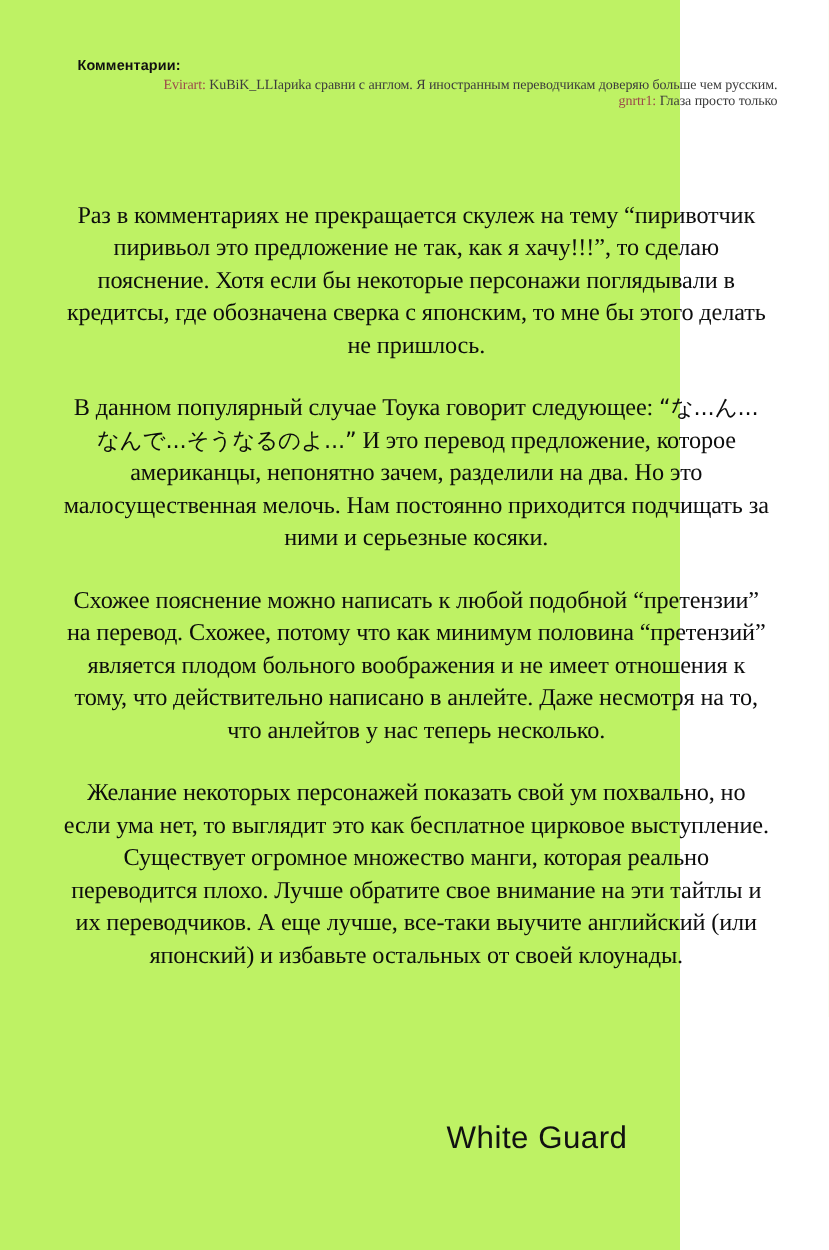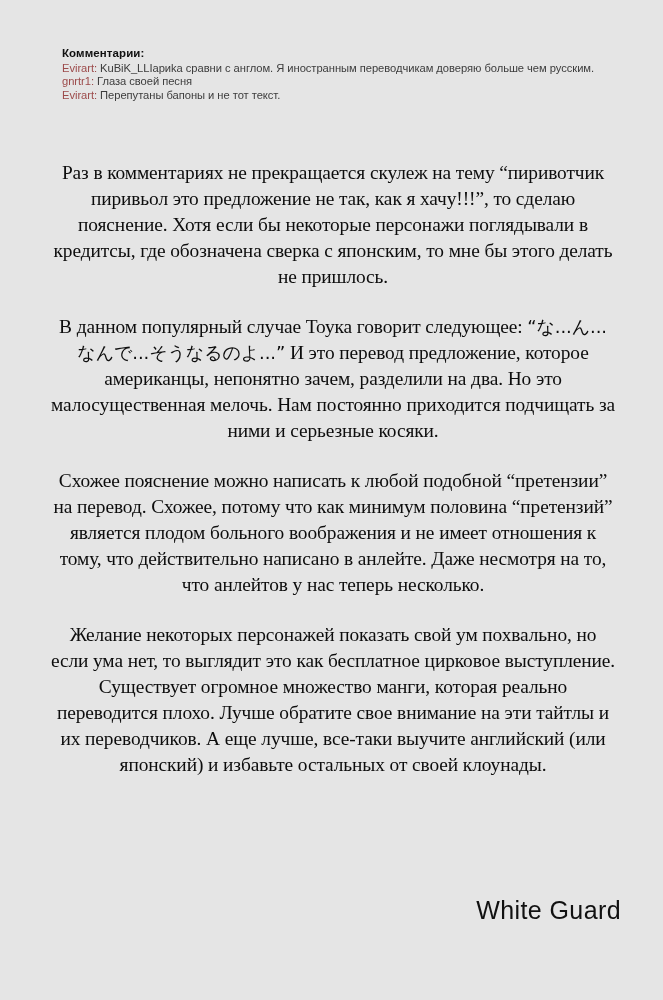--- a/index.html
+++ b/index.html
@@ -11,50 +11,51 @@
   body {
     width: 663px;
     height: 1000px;
     position: relative;
     overflow: hidden;
     font-family: "Liberation Serif", "DejaVu Serif", serif;
     -webkit-font-smoothing: antialiased;
   }
 
   .page {
-    width: 663px;
+    width: 544px;
     height: 1000px;
     box-sizing: border-box;
-    background: #e5e5e5;
+    background: #bef264;
     position: relative;
   }
 
   
   .comments {
     position: absolute;
     left: 62px;
     top: 46px;
     width: 560px;
   }
   .comments-heading {
     font-family: "Liberation Sans", "DejaVu Sans", sans-serif;
     font-weight: bold;
     font-size: 11.5px;
     line-height: 15px;
     color: #101010;
     margin: 0 0 1px 0;
     letter-spacing: 0.1px;
   }
   .comment-line {
-    font-family: Liberation Sans, sans-serif;
+    font-family: Liberation Serif, serif;
     font-size: 11.2px;
     line-height: 13.4px;
     color: #3a3a3a;
     white-space: nowrap;
     letter-spacing: -0.05px;
+    text-align: right;
   }
   .comment-user {
     color: #9c4a4a;
   }
   .comment-body {
     color: #3c3c3c;
   }
 
   
   .body-text {
@@ -101,28 +102,24 @@
   <div class="comments">
     <div class="comments-heading">Комментарии:</div>
 
     <div class="comment-line">
       <span class="comment-user">Evirart:</span>
       <span class="comment-body">KuBiK_LLIapиka сравни с англом. Я иностранным переводчикам доверяю больше чем русским.</span>
     </div>
 
     <div class="comment-line">
       <span class="comment-user">gnrtr1:</span>
-      <span class="comment-body">Глаза своей песня</span>
+      <span class="comment-body">Глаза просто только</span>
     </div>
 
 
-    <div class="comment-line">
-      <span class="comment-user">Evirart:</span>
-      <span class="comment-body">Перепутаны бапоны и не тот текст.</span>
-    </div>
   </div>
 
   <div class="body-text">
 
     <p class="para tight-top">Раз в комментариях не прекращается скулеж на тему “пиривотчик пиривьол это предложение не так, как я хачу!!!”, то сделаю пояснение. Хотя если бы некоторые персонажи поглядывали в кредитсы, где обозначена сверка с японским, то мне бы этого делать не пришлось.</p>
 
     <p class="para"><span>В данном популярный случае Тоука говорит следующее:</span> <span class="jp">“な...ん...なんで...そうなるのよ...”</span><span> И это перевод предложение, которое американцы, непонятно зачем, разделили на два. Но это малосущественная мелочь. Нам постоянно приходится подчищать за ними и серьезные косяки.</span></p>
 
     <p class="para">Схожее пояснение можно написать к любой подобной “претензии” на перевод. Схожее, потому что как минимум половина “претензий” является плодом больного воображения и не имеет отношения к тому, что действительно написано в анлейте. Даже несмотря на то, что анлейтов у нас теперь несколько.</p>
 

